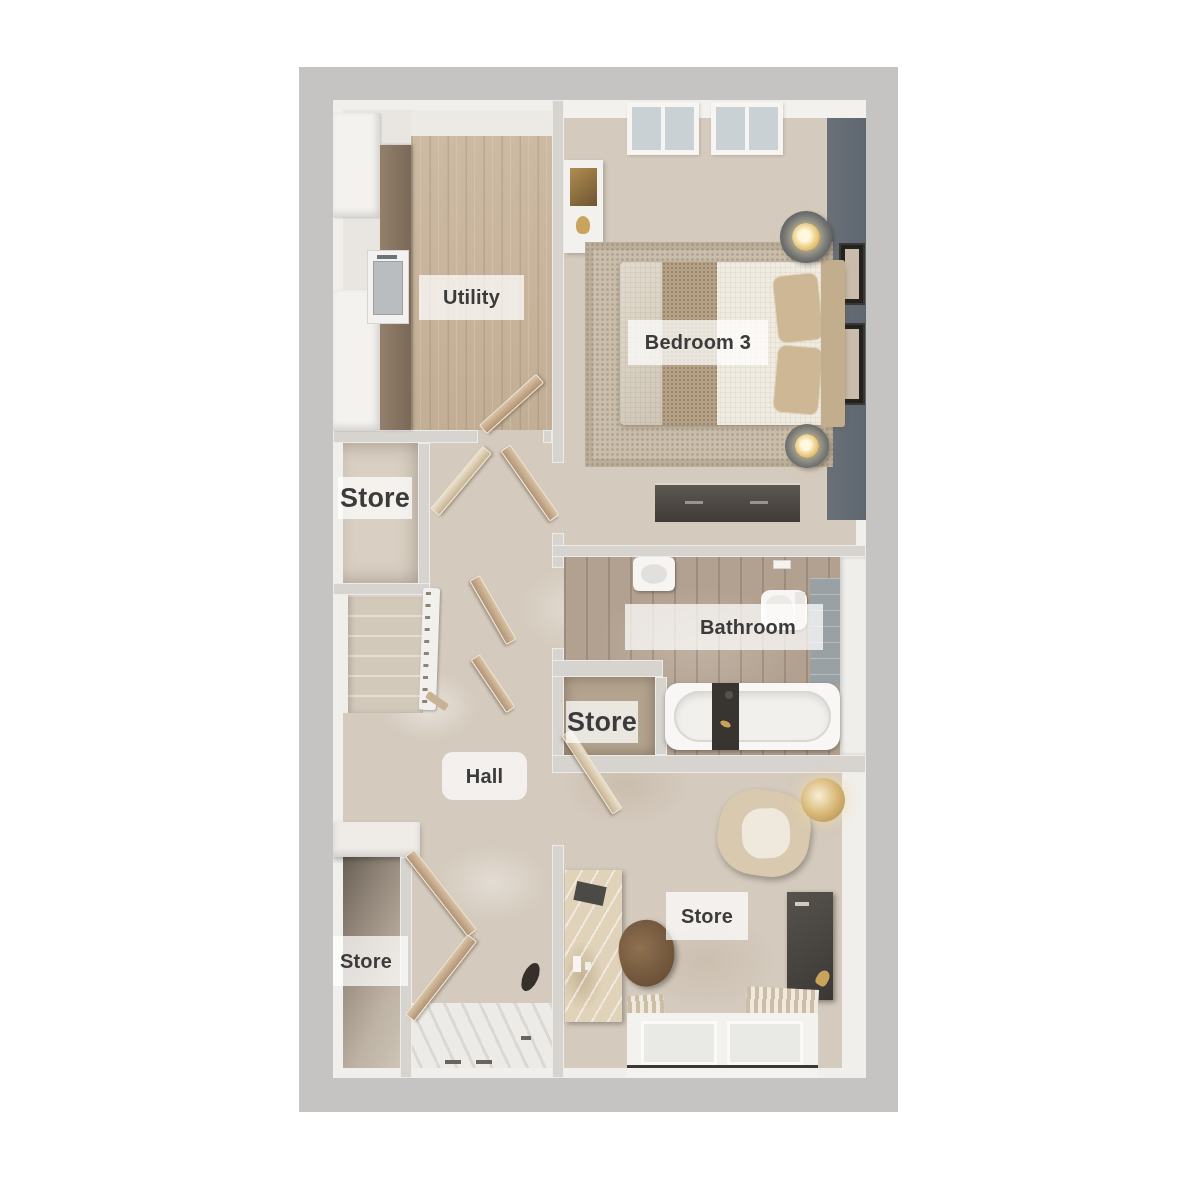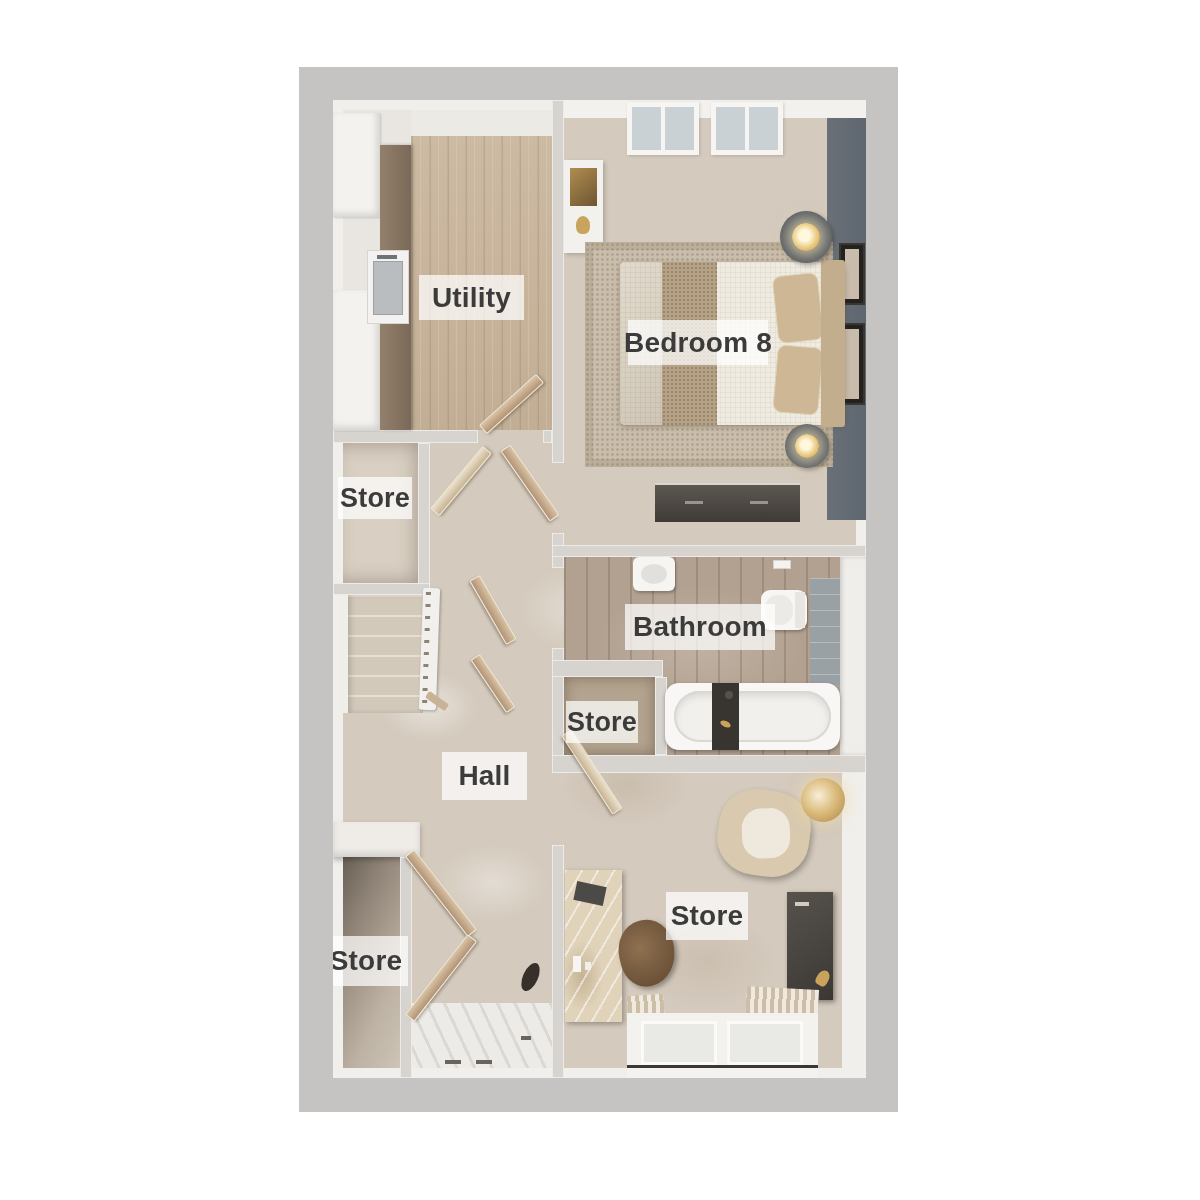--- a/index.html
+++ b/index.html
@@ -22,27 +22,27 @@
     border:10px solid var(--wall-face,#f1efeb);pointer-events:none;}
   .wall{z-index:3;background:var(--wall,#d7d3cf);box-shadow:inset 0 0 0 1px rgba(255,255,255,.55);}
   .wallface{z-index:3;background:var(--wall-face,#f1efeb);}
   .furn{z-index:4;}
   .door{z-index:5;height:10px;border-radius:2px;border:1px solid #efe6d4;
     background:linear-gradient(180deg,#d9c4a5,#b29275);box-shadow:1px 2px 3px rgba(60,45,30,.35);}
   .door.light{background:linear-gradient(180deg,#ece2cf,#c7b28f);}
   
   .rlabel{z-index:6;display:flex;align-items:center;justify-content:center;
     background:rgba(255,255,255,.72);color:var(--label-text,#3b3b3b);
-    font-weight:600;font-size:28px;letter-spacing:.2px;white-space:nowrap;}
+    font-weight:600;font-size:20px;letter-spacing:.2px;white-space:nowrap;}
   #lbl-utility{left:86px;top:175px;width:105px;height:45px;}
   #lbl-bedroom4{left:295px;top:220px;width:140px;height:45px;}
   #lbl-store-upper{left:5px;top:377px;width:74px;height:42px;font-size:27px;}
-  #lbl-bathroom{left:292px;top:504px;width:150px;height:46px;}
+  #lbl-bathroom{left:292px;top:504px;width:150px;height:46px;padding-left:48px;}
   #lbl-store-middle{left:233px;top:601px;width:72px;height:42px;font-size:27px;}
-  #lbl-hall{left:109px;top:652px;width:85px;height:48px;}
+  #lbl-hall{left:109px;top:652px;width:85px;height:48px;border-radius:11px;}
   #lbl-store-lower{left:-9px;top:836px;width:84px;height:50px;}
   #lbl-study{left:333px;top:792px;width:82px;height:48px;}
   
   #utility-base{left:0;top:0;width:219px;height:330px;background:#eceae5;}
   #utility-left{left:0;top:0;width:78px;height:330px;background:#e9e5e0;}
   #utility-wood{left:78px;top:36px;width:141px;height:294px;
     background:linear-gradient(180deg,#cdbaa2,#c2ae95);}
   #utility-wood:after{content:"";position:absolute;inset:0;background:
     repeating-linear-gradient(90deg, rgba(110,88,62,.18) 0 2px, transparent 2px 18px),
     repeating-linear-gradient(90deg, rgba(255,255,255,.14) 0 1px, transparent 1px 9px);}
@@ -343,21 +343,21 @@
       <div id="door-utility" class="abs door"></div>
       <div id="door-store-upper" class="abs door light"></div>
       <div id="door-bedroom" class="abs door"></div>
       <div id="door-bathroom" class="abs door"></div>
       <div id="door-store-middle" class="abs door"></div>
       <div id="door-study" class="abs door light"></div>
       <div id="door-store-lower-a" class="abs door"></div>
       <div id="door-store-lower-b" class="abs door"></div>
 
       <div id="lbl-utility" class="abs rlabel">Utility</div>
-      <div id="lbl-bedroom4" class="abs rlabel">Bedroom 8</div>
+      <div id="lbl-bedroom4" class="abs rlabel">Bedroom 3</div>
       <div id="lbl-store-upper" class="abs rlabel">Store</div>
       <div id="lbl-bathroom" class="abs rlabel">Bathroom</div>
       <div id="lbl-store-middle" class="abs rlabel">Store</div>
       <div id="lbl-hall" class="abs rlabel">Hall</div>
       <div id="lbl-store-lower" class="abs rlabel">Store</div>
       <div id="lbl-study" class="abs rlabel">Store</div>
 
     </div>
   </div>
 </div>

